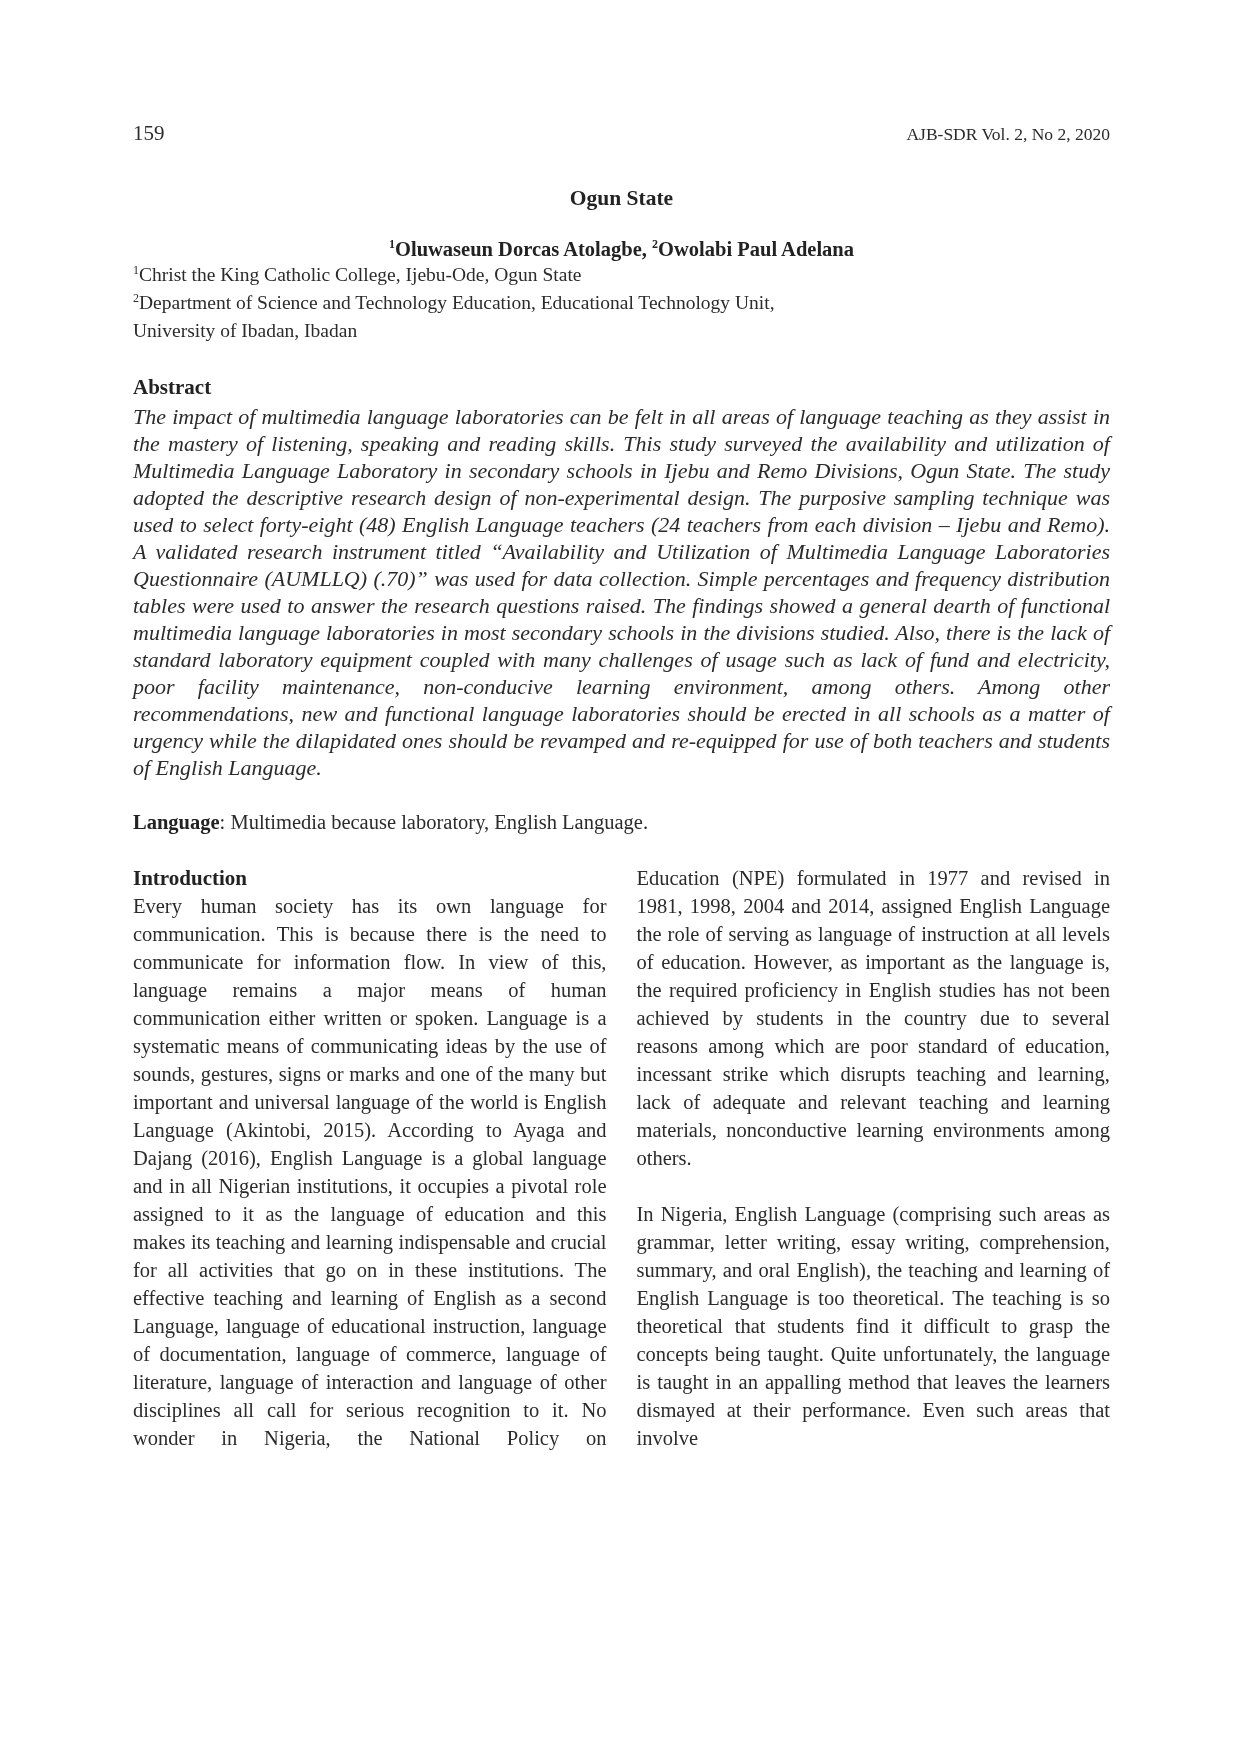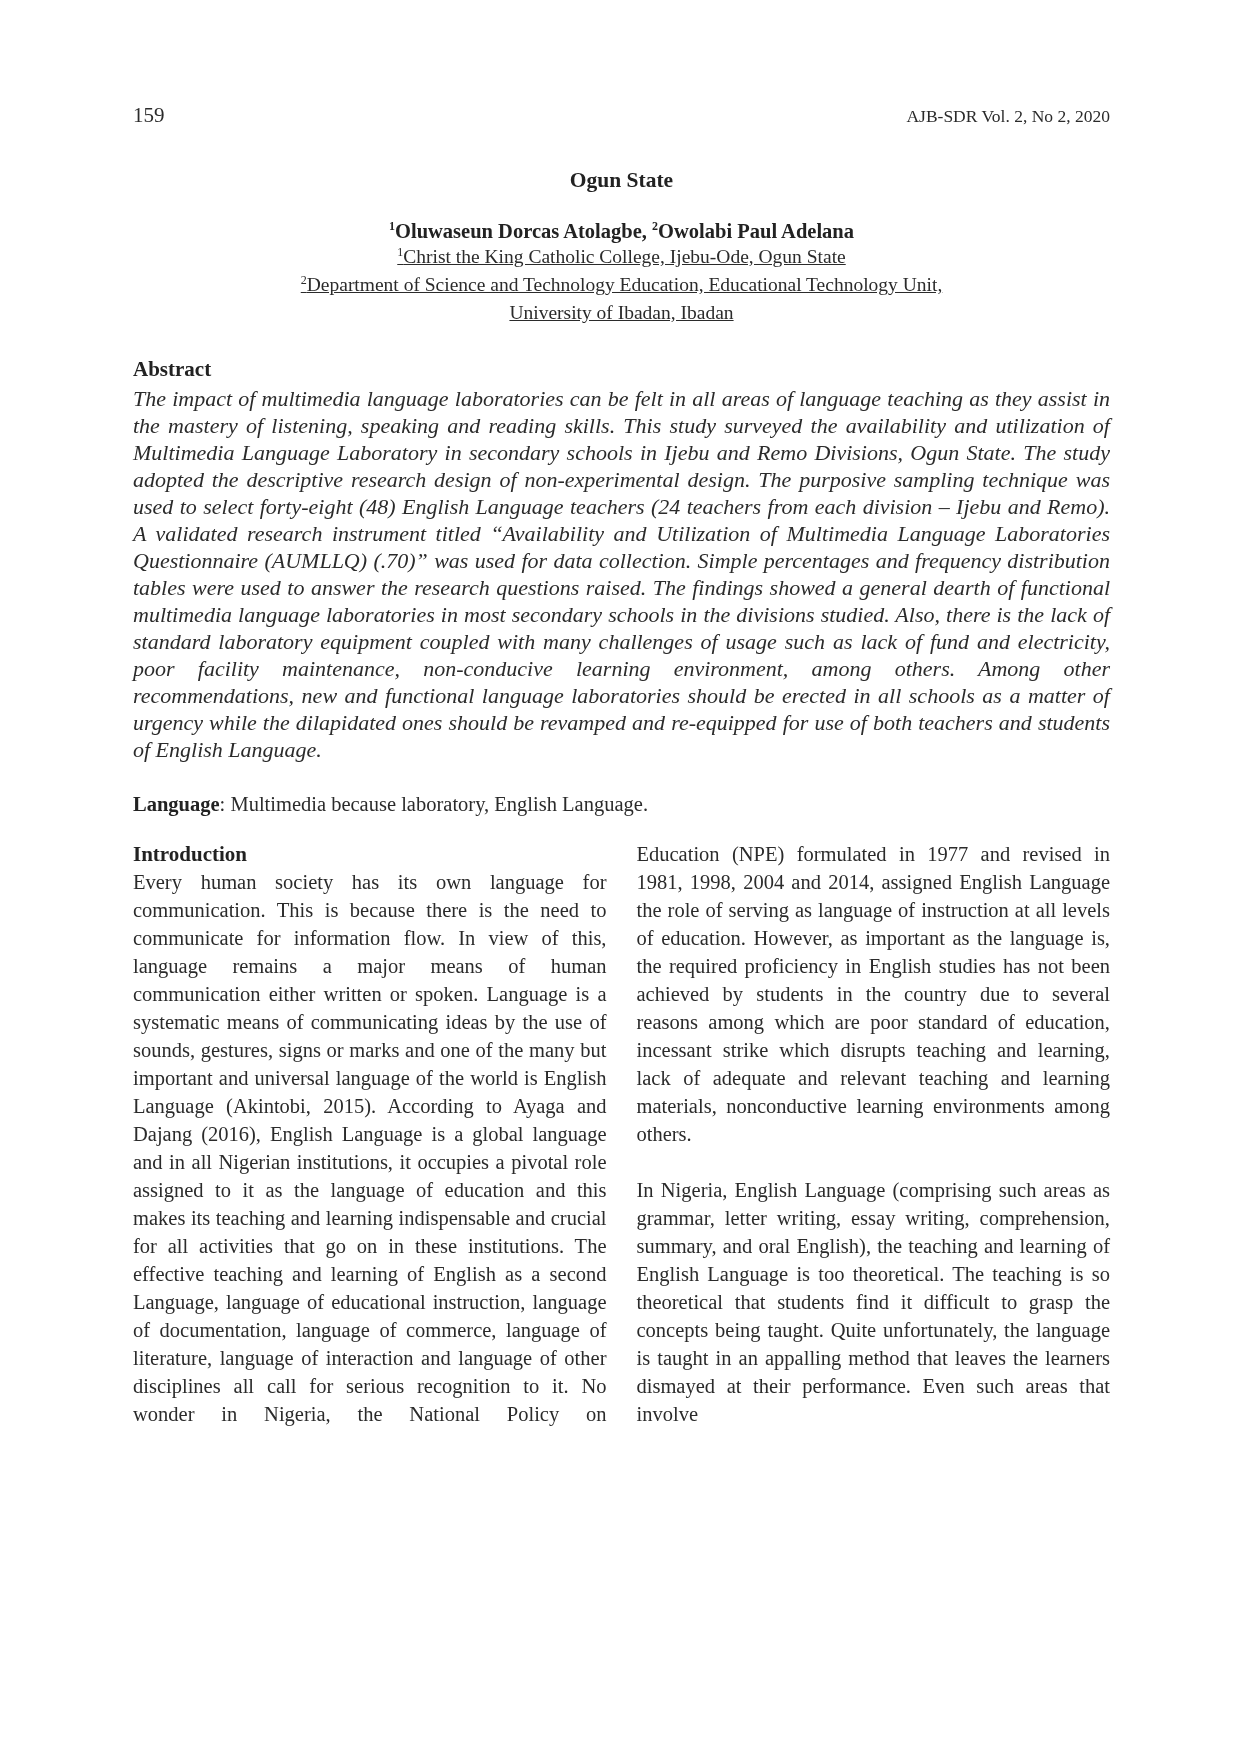--- a/index.html
+++ b/index.html
@@ -15,20 +15,21 @@
     background: #ffffff;
     box-sizing: border-box;
     padding: 103px 131px 0 133px;
     color: #2b2b2b;
     font-family: "Liberation Serif", "DejaVu Serif", serif;
   }
   .page-header {
     display: flex;
     justify-content: space-between;
     align-items: baseline;
+    margin-top: 18px;
   }
   .page-number {
     font-size: 21px;
     color: #2b2b2b;
   }
   .journal-ref {
     font-size: 17.5px;
     color: #2b2b2b;
   }
   .article-title {
@@ -47,25 +48,24 @@
     font-size: 20.5px;
     color: #222222;
   }
   sup.author-sup, sup.affil-sup {
     font-size: 12px;
     line-height: 0;
     vertical-align: super;
     font-weight: inherit;
   }
   .affiliations {
-    text-align: center;
+    text-align: left;
     font-size: 19.5px;
     line-height: 28px;
     color: #2b2b2b;
-    text-decoration: underline;
   }
   .affil-line { display: block; }
   .abstract-heading, .intro-heading {
     font-size: 21px;
     font-weight: bold;
     margin: 0;
     color: #222222;
   }
   .abstract-section { margin-top: 30px; }
   .abstract-body {
@@ -76,21 +76,21 @@
     line-height: 27px;
   }
   .keywords-line {
     margin: 30px 0 0 0;
     font-size: 20.5px;
   }
   .keywords-label { font-weight: bold; color: #222222; }
   .columns {
     display: flex;
     gap: 30px;
-    margin-top: 24px;
+    margin-top: 30px;
   }
   .col {
     flex: 1 1 0;
     min-width: 0;
     font-size: 20.5px;
     line-height: 28px;
     text-align: justify;
   }
   .col p { margin: 0; }
   .continues { text-align-last: justify; }

